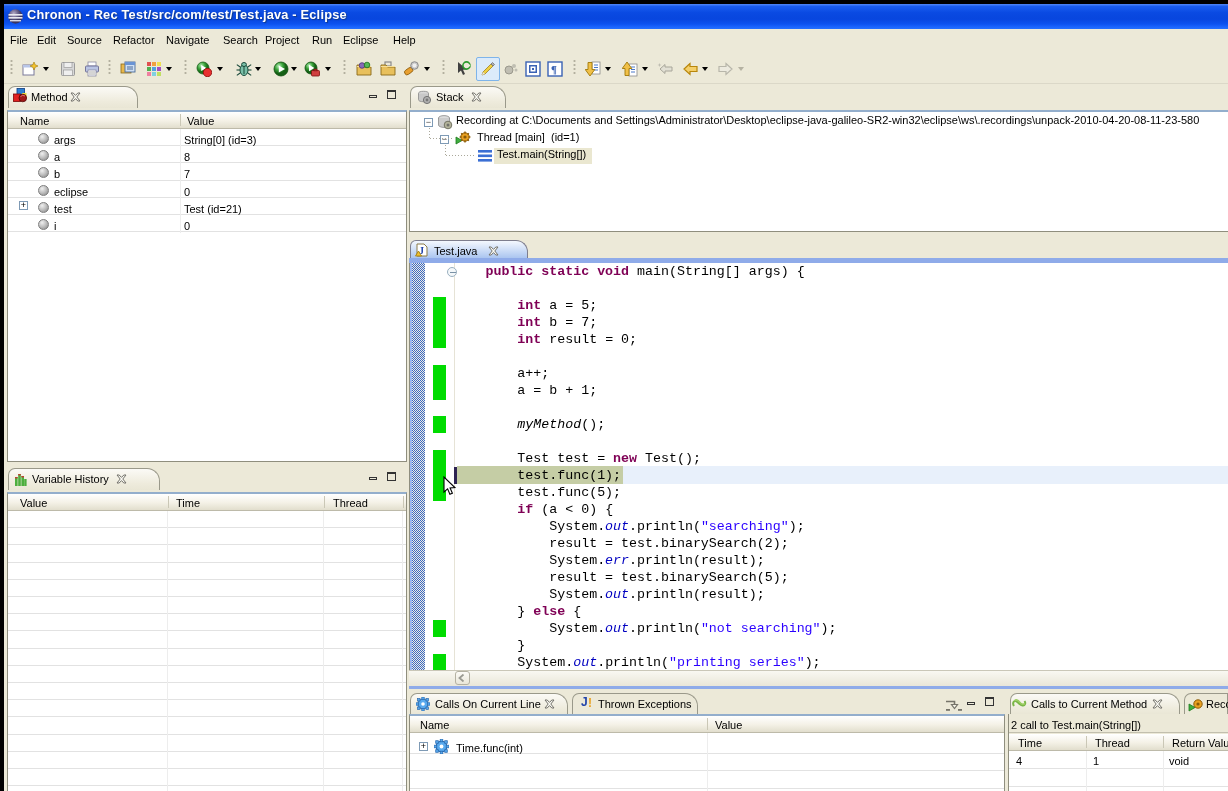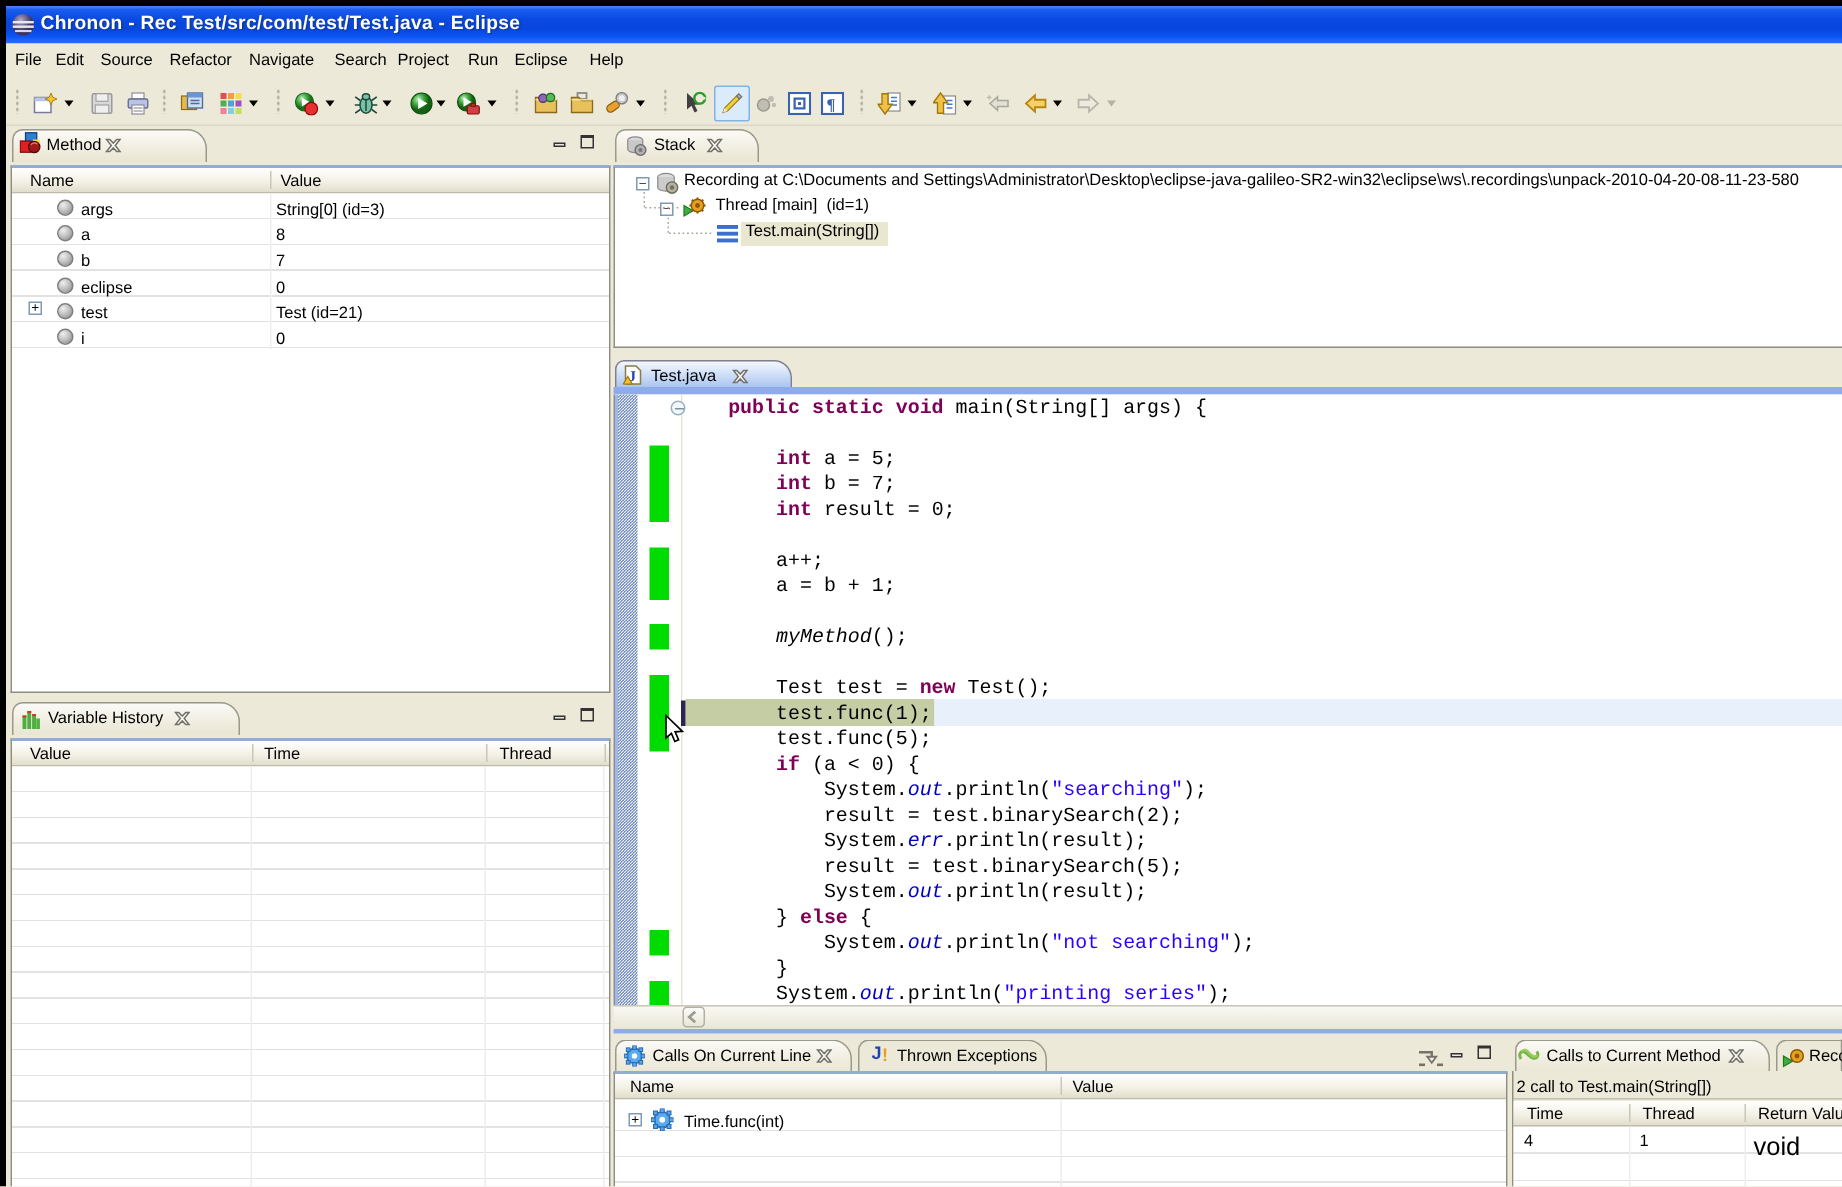--- a/index.html
+++ b/index.html
@@ -522,18 +522,18 @@
   <div class="hsep" style="left:77px"></div>
   <div class="htext" style="left:86px">Thread</div>
   <div class="hsep" style="left:154px"></div>
   <div class="htext" style="left:163px">Return Valu</div>
 </div>
 <div class="ab" style="left:1009px;top:751px;width:219px;height:40px;background:repeating-linear-gradient(180deg,#fff 0px,#fff 17.2px,#e2e2e2 17.2px,#e2e2e2 18.2px)"></div>
 <div class="vline" style="left:1086px;top:751px;height:40px"></div>
 <div class="vline" style="left:1163px;top:751px;height:40px"></div>
 <div class="tx" style="left:1016px;top:755px;font-size:11px">4</div>
 <div class="tx" style="left:1093px;top:755px;font-size:11px">1</div>
-<div class="tx" style="left:1169px;top:755px;font-size:17px">void</div>
+<div class="tx" style="left:1169px;top:755px;font-size:11px">void</div>
 </div>
 
 <svg class="ab" style="left:443px;top:476px" width="16" height="24" viewBox="0 0 16 24">
     <path d="M1 1 L1 16 L4.6 12.9 L6.9 18.3 L9.4 17.2 L7.1 11.9 L11.9 11.6 Z" fill="#fff" stroke="#000" stroke-width="1.1"></path>
   </svg>
 
 </body></html>

